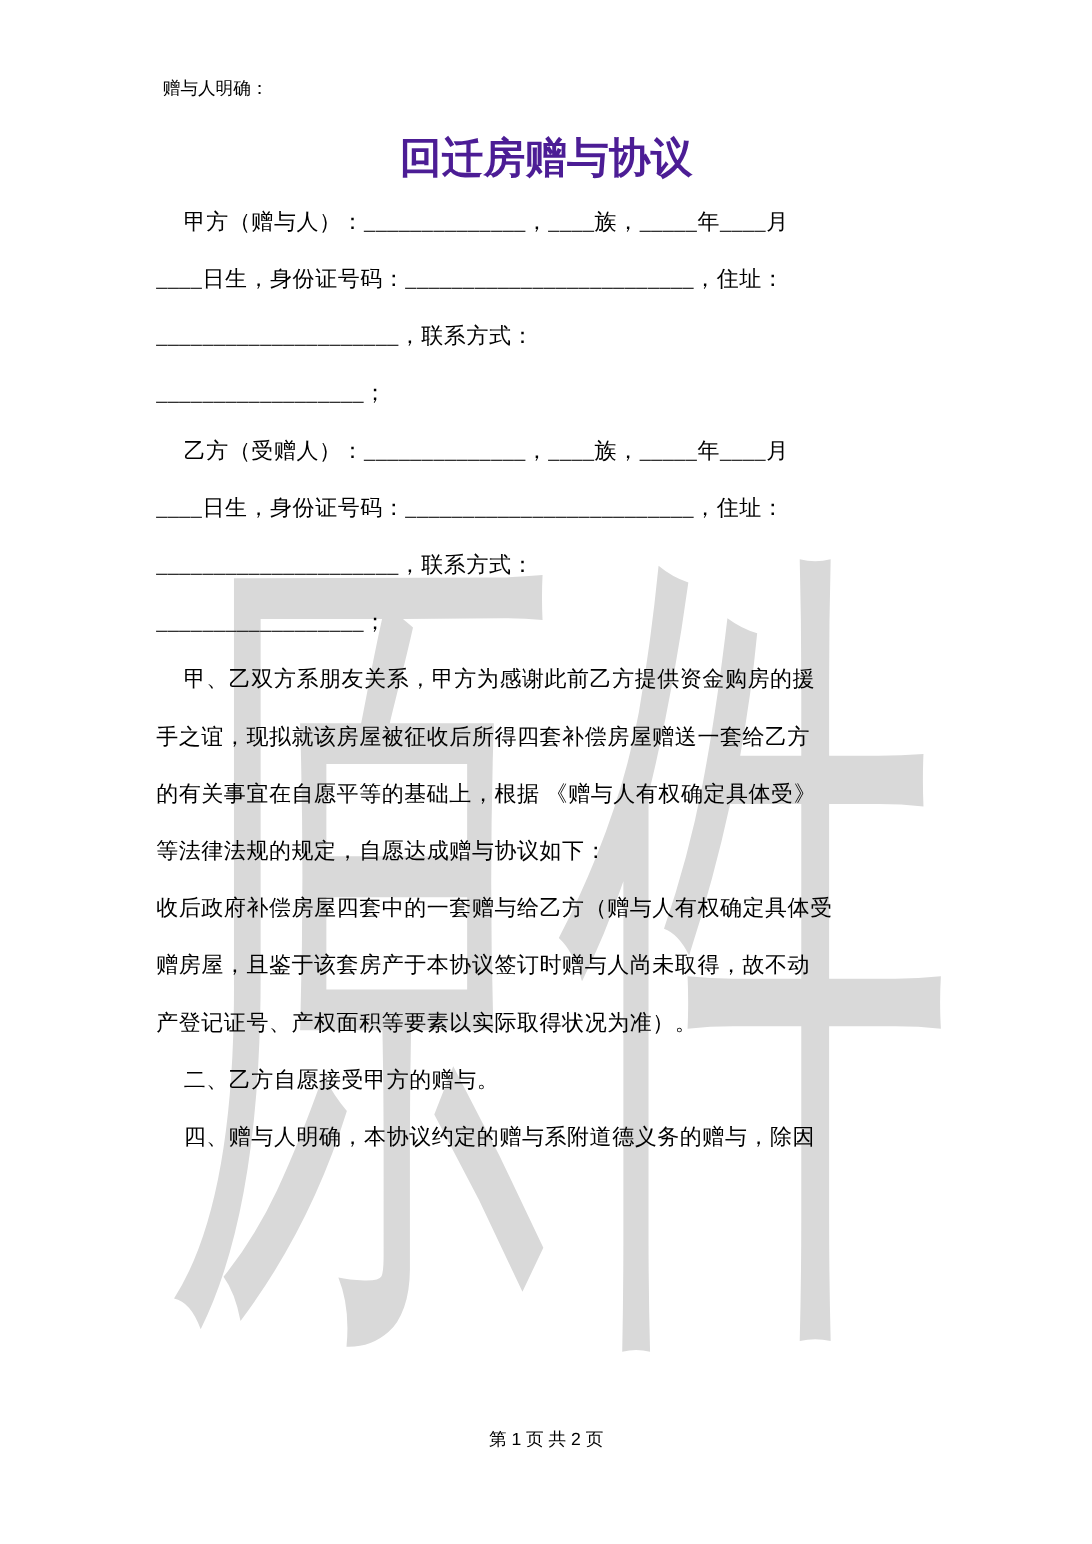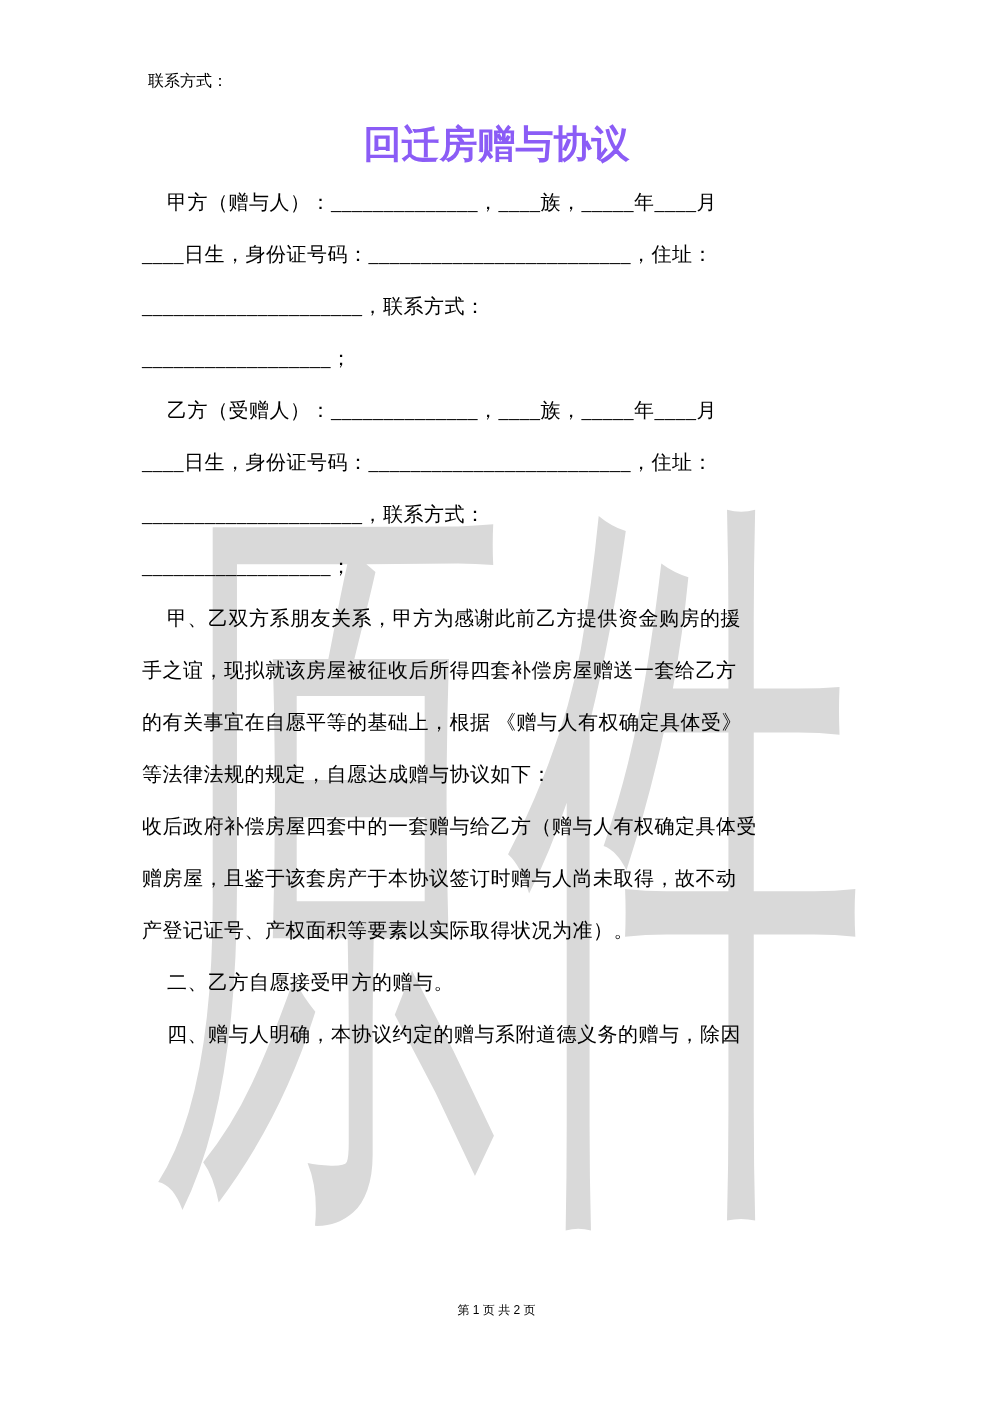--- a/index.html
+++ b/index.html
@@ -68,35 +68,35 @@
   .line.indent {
     padding-left: 25px;
   }
   .footer {
     position: absolute;
     left: 0;
     top: 1299px;
     width: 100%;
     z-index: 1;
     text-align: center;
-    font-size: 12px;
+    font-size: 16px;
     line-height: 22px;
     font-family: "Liberation Sans", "DejaVu Sans", sans-serif;
   }
 </style>
 </head>
 <body>
 
 <div class="page" style="background: rgb(255, 255, 255);">
 
   <div class="watermark" style="color: rgb(217, 217, 217);">原件</div>
 
-  <div class="contract-no">联系方式：</div>
+  <div class="contract-no">赠与人明确：</div>
 
-  <div class="doc-title" style="color: #8b5cf6;">回迁房赠与协议</div>
+  <div class="doc-title" style="color: #4c1d95;">回迁房赠与协议</div>
 
   <div class="content">
       <div class="line indent">甲方（赠与人）：______________，____族，_____年____月</div>
       <div class="line">____日生，身份证号码：_________________________，住址：</div>
       <div class="line">_____________________，联系方式：</div>
       <div class="line">__________________；</div>
       <div class="line indent">乙方（受赠人）：______________，____族，_____年____月</div>
       <div class="line">____日生，身份证号码：_________________________，住址：</div>
       <div class="line">_____________________，联系方式：</div>
       <div class="line">__________________；</div>

